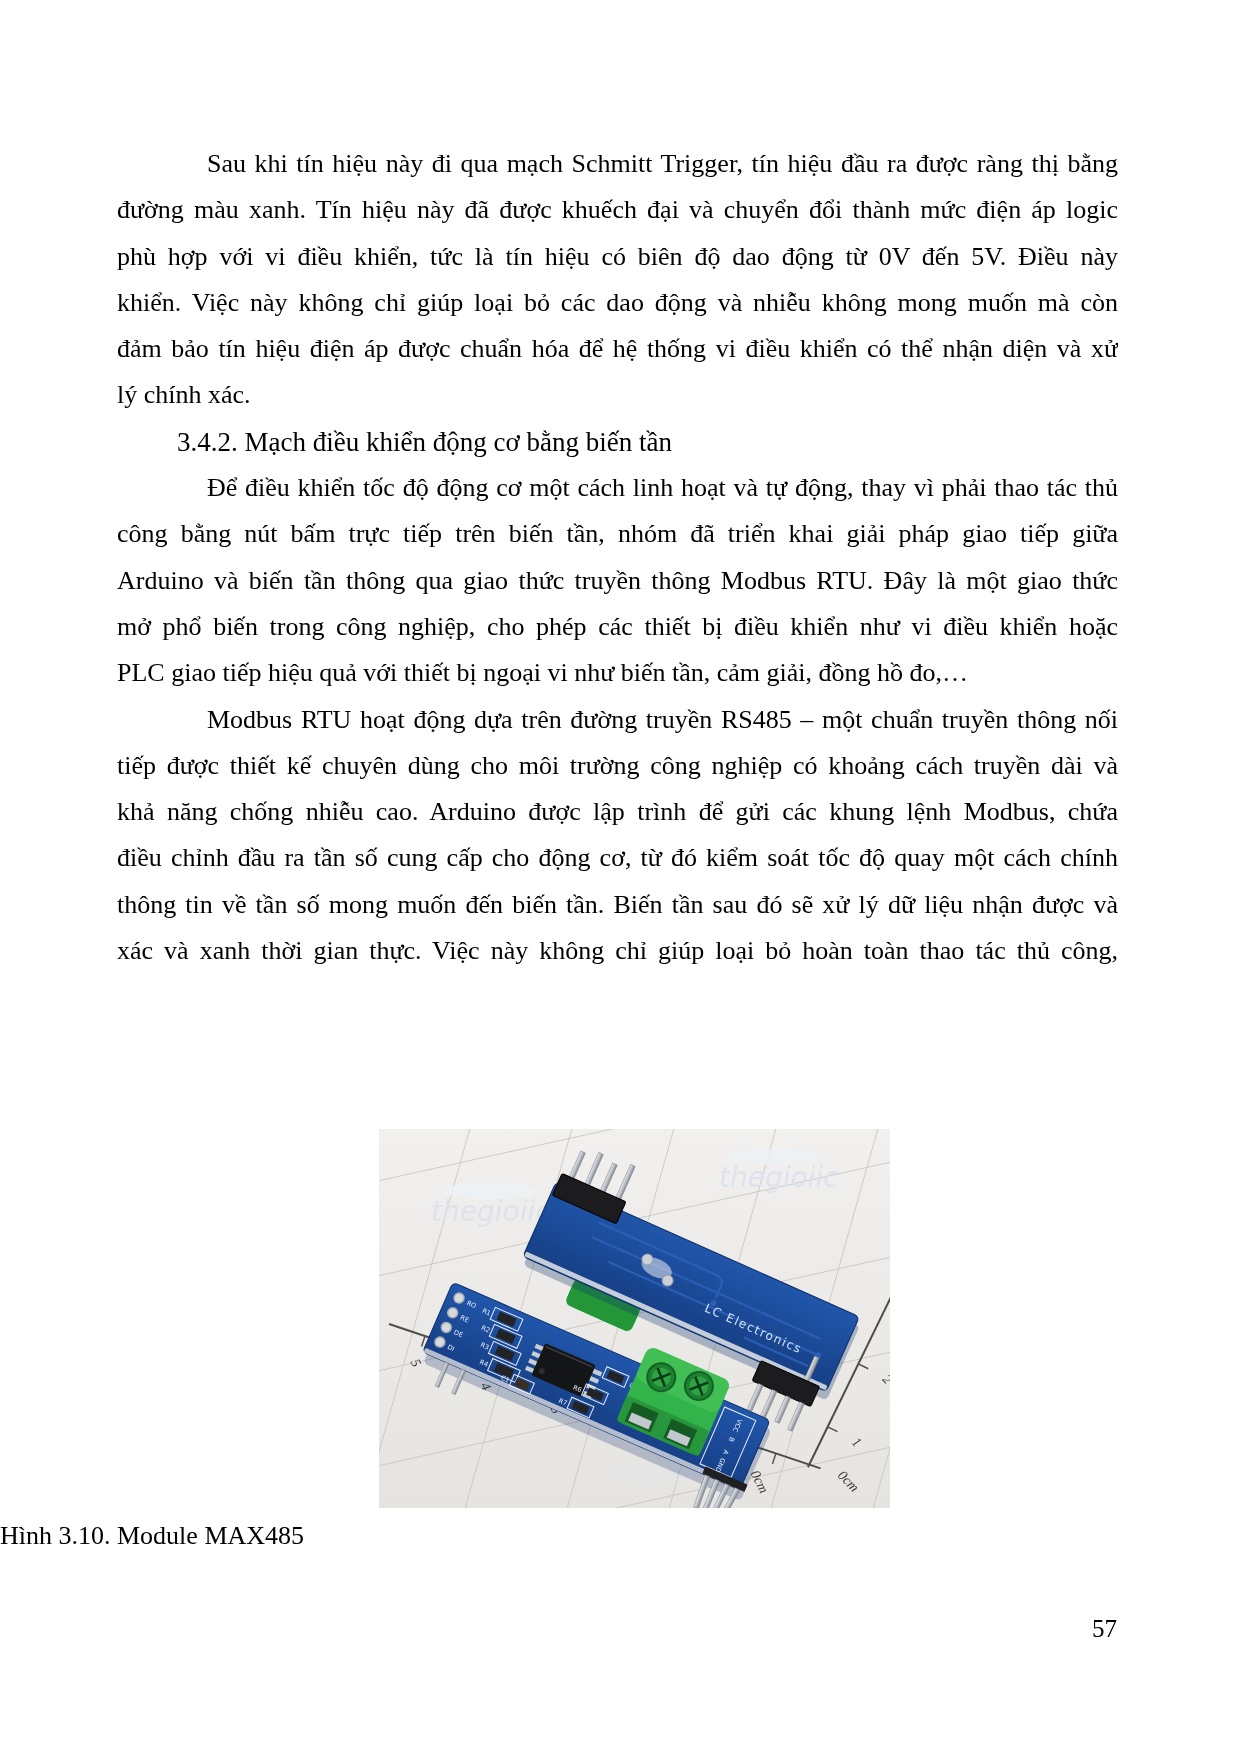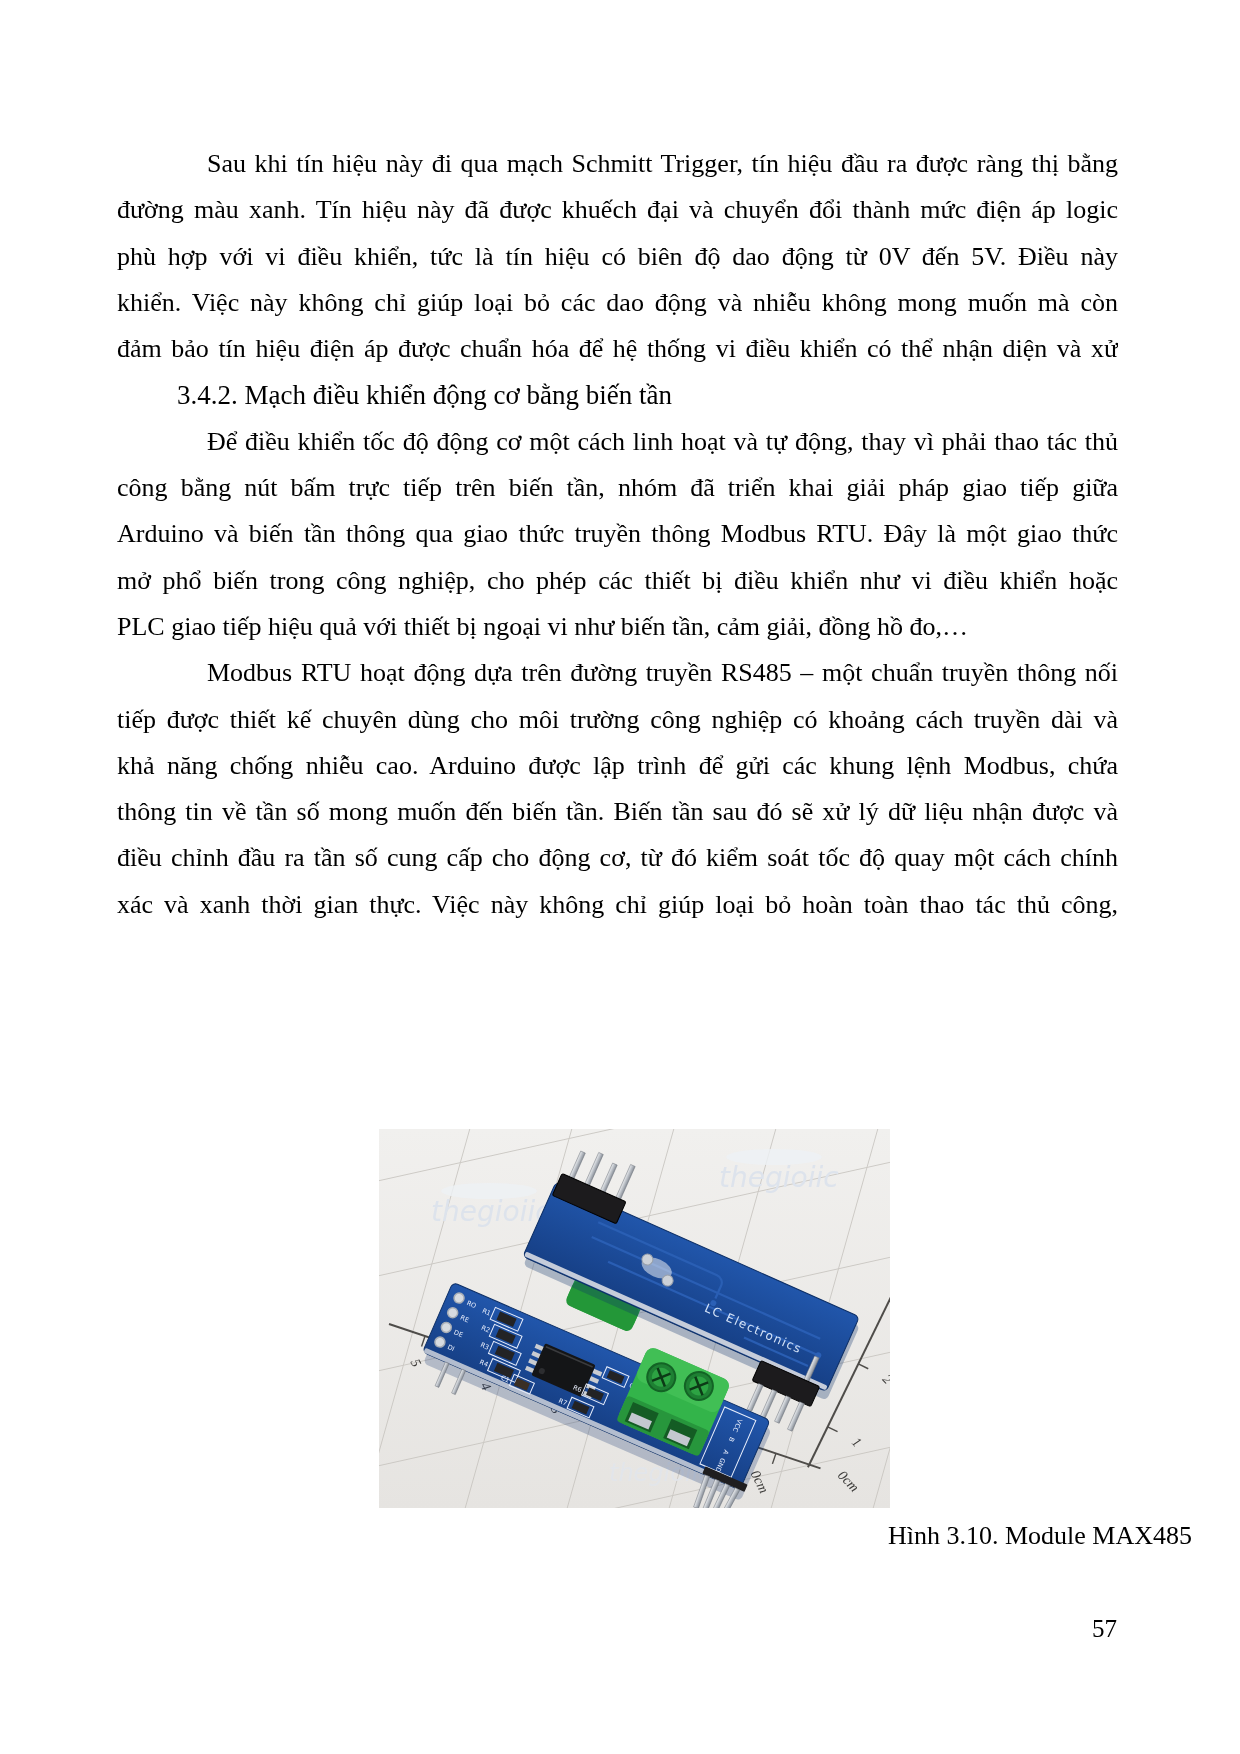--- a/index.html
+++ b/index.html
@@ -3,49 +3,50 @@
 <meta charset="utf-8">
 <style>
   html,body{margin:0;padding:0;background:#ffffff;}
   body{width:1240px;height:1754px;position:relative;font-family:"Liberation Serif",serif;color:#000;overflow:hidden;}
   .textblock{position:absolute;left:117px;top:141px;width:1001px;font-size:26px;line-height:46.3px;}
   .ln{text-align:justify;text-align-last:justify;height:46.3px;overflow:hidden;white-space:normal;}
   .ln.first{text-indent:90px;}
   .ln.last{text-align-last:left;}
   .heading{font-weight:normal;font-size:27px;height:46.3px;padding-left:60px;overflow:hidden;}
   .figure{position:absolute;left:379px;top:1129px;width:511px;height:379px;}
-  .caption{position:absolute;left:0;top:1521px;width:1192px;text-align:right;font-size:26px;}
+  .caption{position:absolute;left:0;top:1521px;width:1192px;text-align:left;font-size:26px;}
   .pagenum{position:absolute;left:1092px;top:1615px;font-size:25px;}
   svg{display:block;font-family:"DejaVu Sans",sans-serif;}
   .rnum{font-family:"Liberation Serif",serif;font-style:italic;font-size:14px;fill:#3c3b39;}
   .silk{fill:#e8eefc;font-size:6.5px;}
 </style>
 </head>
 <body>
 
 <div class="textblock">
   <div class="ln first">Sau khi tín hiệu này đi qua mạch Schmitt Trigger, tín hiệu đầu ra được ràng thị bằng</div>
   <div class="ln">đường màu xanh. Tín hiệu này đã được khuếch đại và chuyển đổi thành mức điện áp logic</div>
   <div class="ln">phù hợp với vi điều khiển, tức là tín hiệu có biên độ dao động từ 0V đến 5V. Điều này</div>
   <div class="ln">khiển. Việc này không chỉ giúp loại bỏ các dao động và nhiễu không mong muốn mà còn</div>
   <div class="ln">đảm bảo tín hiệu điện áp được chuẩn hóa để hệ thống vi điều khiển có thể nhận diện và xử</div>
+  <div class="ln last">lý chính xác.</div>
 
   <div class="heading">3.4.2. Mạch điều khiển động cơ bằng biến tần</div>
 
   <div class="ln first">Để điều khiển tốc độ động cơ một cách linh hoạt và tự động, thay vì phải thao tác thủ</div>
   <div class="ln">công bằng nút bấm trực tiếp trên biến tần, nhóm đã triển khai giải pháp giao tiếp giữa</div>
   <div class="ln">Arduino và biến tần thông qua giao thức truyền thông Modbus RTU. Đây là một giao thức</div>
   <div class="ln">mở phổ biến trong công nghiệp, cho phép các thiết bị điều khiển như vi điều khiển hoặc</div>
   <div class="ln last">PLC giao tiếp hiệu quả với thiết bị ngoại vi như biến tần, cảm giải, đồng hồ đo,…</div>
 
   <div class="ln first">Modbus RTU hoạt động dựa trên đường truyền RS485 – một chuẩn truyền thông nối</div>
   <div class="ln">tiếp được thiết kế chuyên dùng cho môi trường công nghiệp có khoảng cách truyền dài và</div>
   <div class="ln">khả năng chống nhiễu cao. Arduino được lập trình để gửi các khung lệnh Modbus, chứa</div>
+  <div class="ln">điều chỉnh đầu ra tần số cung cấp cho động cơ, từ đó kiểm soát tốc độ quay một cách chính</div>
   <div class="ln">thông tin về tần số mong muốn đến biến tần. Biến tần sau đó sẽ xử lý dữ liệu nhận được và</div>
-  <div class="ln">điều chỉnh đầu ra tần số cung cấp cho động cơ, từ đó kiểm soát tốc độ quay một cách chính</div>
   <div class="ln">xác và xanh thời gian thực. Việc này không chỉ giúp loại bỏ hoàn toàn thao tác thủ công,</div>
 </div>
 
 <div class="figure">
 <svg viewBox="0 0 511 379" width="511" height="379">
   <defs>
     <linearGradient id="matg" x1="0" y1="0" x2="0" y2="1">
       <stop offset="0" stop-color="#f1f0ee"></stop>
           <stop offset="1" stop-color="#e6e4e1"></stop>
     </linearGradient>

